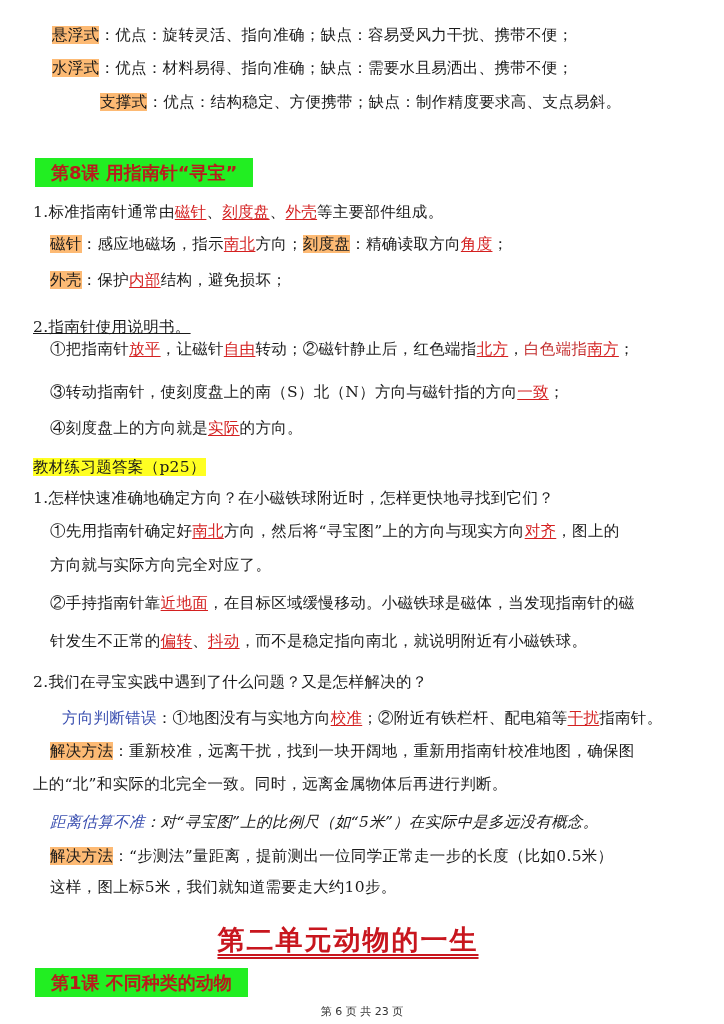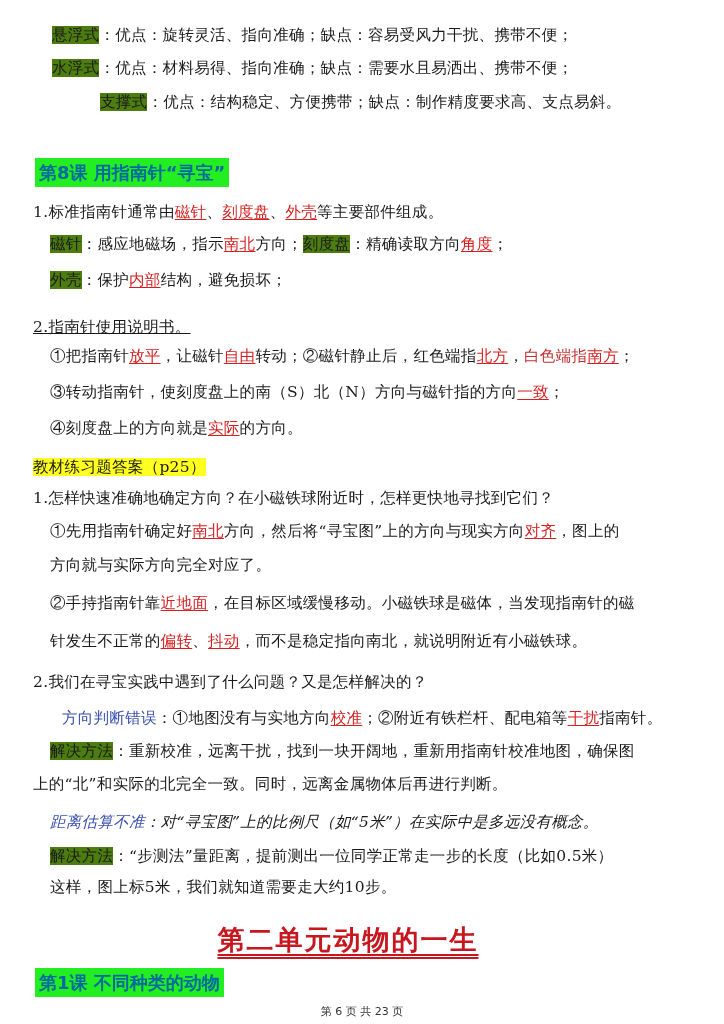--- a/index.html
+++ b/index.html
@@ -1,25 +1,25 @@
 <!DOCTYPE html>
 <html><head>
 <meta charset="utf-8">
 <style>
   html, body { margin:0; padding:0; background:#ffffff; }
   body { width:724px; height:1024px; position:relative; overflow:hidden;
          font-family:"DejaVu Serif","Liberation Serif",serif; color:#1a1a1a; }
   .line { position:absolute; white-space:nowrap; font-size:15.5px; line-height:22px; letter-spacing:0.3px; }
-  .hl-green { background:#4d7c0f; }
+  .hl-green { background:#fdba74; }
   .hl-yellow { background:#ffff22; }
   .kw { color:#d42020; text-decoration:underline; text-decoration-thickness:1px; text-underline-offset:2px; }
   .kw-plain { color:#c43030; }
   .blue { color:#3a4fb0; }
   .heading { position:absolute; font-family:"DejaVu Sans","Liberation Sans",sans-serif; font-weight:bold;
-             font-size:18px; line-height:29px; padding:0 4px; background:#22ee22; color:#0369a1; white-space:nowrap; }
+             font-size:18px; line-height:29px; padding:0 16px; background:#22ee22; color:#b91c1c; white-space:nowrap; }
   .unit-title { position:absolute; left:0; width:696px; text-align:center; top:922px; }
   .unit-title span { font-family:"DejaVu Sans","Liberation Sans",sans-serif; font-weight:bold; font-size:27px;
                      color:#c8161e; letter-spacing:2px; text-decoration:underline double; text-decoration-thickness:2px;
                      text-underline-offset:5px; }
   .footer { position:absolute; left:0; width:724px; top:1004px; text-align:center;
             font-family:"DejaVu Sans","Liberation Sans",sans-serif; font-size:11px; color:#333; }
 </style>
 </head>
 <body>
 
@@ -42,21 +42,21 @@
 <div class="line" style="left:50px;top:233px;">
   <span class="hl-green">磁针</span><span>：感应地磁场，指示</span><span class="kw">南北</span><span>方向；</span><span class="hl-green">刻度盘</span><span>：精确读取方向</span><span class="kw">角度</span><span>；</span>
 </div>
 
 <div class="line" style="left:50px;top:269px;">
   <span class="hl-green">外壳</span><span>：保护</span><span class="kw">内部</span><span>结构，避免损坏；</span>
 </div>
 
 <div class="line" style="left:33px;top:316px;text-decoration:underline;">2.指南针使用说明书。</div>
 
-<div class="line" style="left:50px;top:346px;font-family:Liberation Mono, monospace;">
+<div class="line" style="left:50px;top:338px;">
   <span>①把指南针</span><span class="kw">放平</span><span>，让磁针</span><span class="kw">自由</span><span>转动；②磁针静止后，红色端指</span><span class="kw">北方</span><span>，</span><span class="kw-plain">白色端指</span><span class="kw">南方</span><span>；</span>
 </div>
 
 <div class="line" style="left:50px;top:381px;">
   <span>③转动指南针，使刻度盘上的南（S）北（N）方向与磁针指的方向</span><span class="kw">一致</span><span>；</span>
 </div>
 
 <div class="line" style="left:50px;top:417px;">
   <span>④刻度盘上的方向就是</span><span class="kw">实际</span><span>的方向。</span>
 </div>

